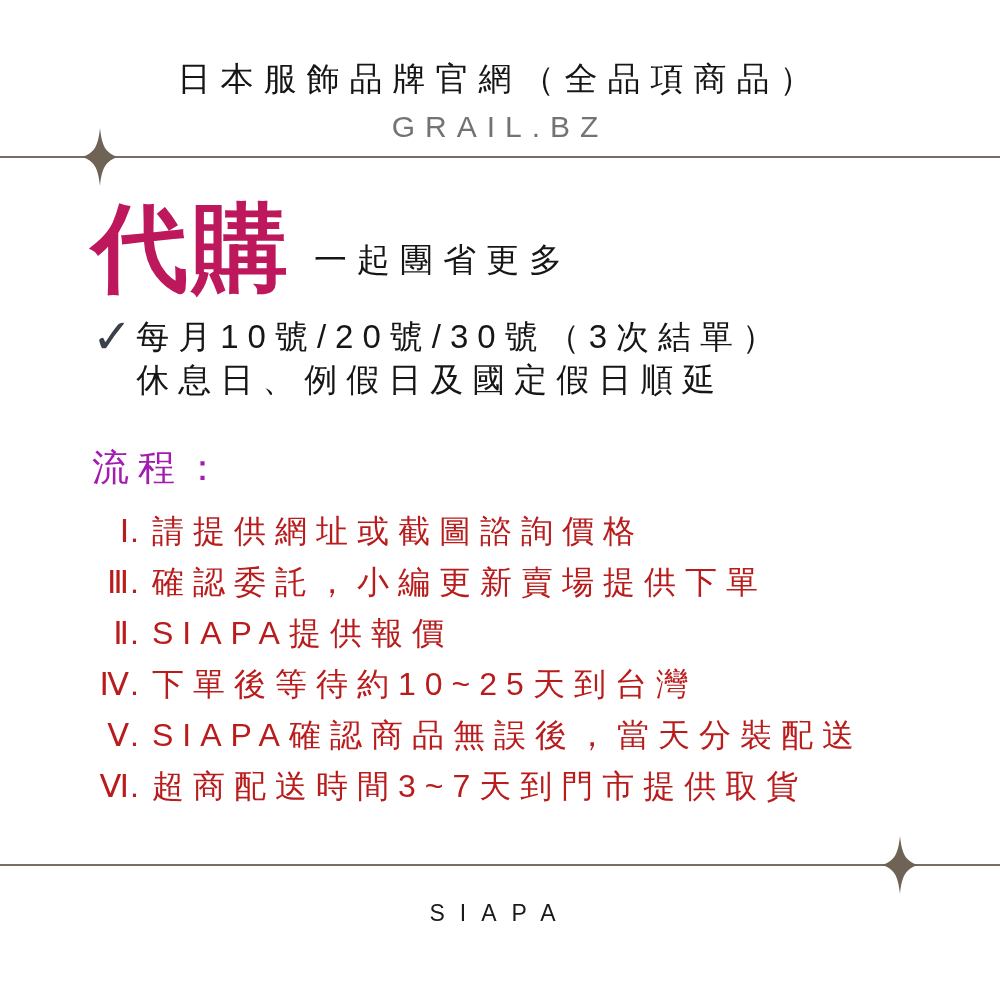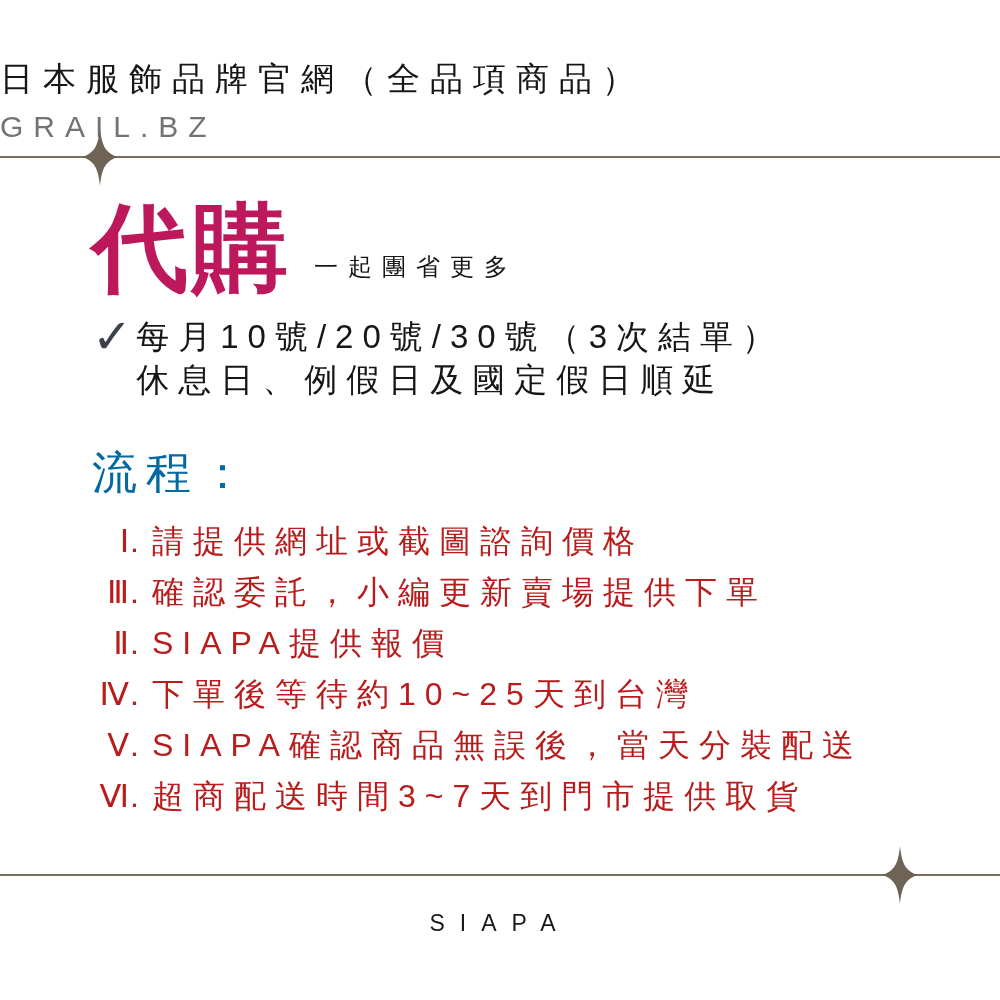--- a/index.html
+++ b/index.html
@@ -12,21 +12,21 @@
   .page {
     position: relative;
     width: 1000px;
     height: 1000px;
     background: #ffffff;
     overflow: hidden;
   }
 
   
   .header {
-    text-align: left;
+    text-align: center;
     padding-top: 58px;
   }
   .header-title {
     font-size: 33px;
     letter-spacing: 10px;
     line-height: 42px;
     color: #161616;
     white-space: nowrap;
   }
   .site-name {
@@ -71,21 +71,21 @@
   }
   .hero-heading {
     font-size: 96px;
     font-weight: 900;
     line-height: 1.05;
     letter-spacing: 4px;
     color: #be185d;
     white-space: nowrap;
   }
   .hero-subheading {
-    font-size: 24px;
+    font-size: 33px;
     letter-spacing: 10px;
     color: #161616;
     margin-left: 22px;
     margin-bottom: 16px;
     white-space: nowrap;
     margin-top: 28px;
   }
 
   .schedule {
     display: flex;
@@ -103,23 +103,23 @@
   .schedule-lines {
     font-size: 33px;
     letter-spacing: 9px;
     line-height: 43px;
     color: #161616;
     white-space: nowrap;
   }
 
   .process-label {
     margin-top: 42px;
-    font-size: 45px;
+    font-size: 37px;
     letter-spacing: 9px;
-    color: #0369a1;
+    color: #a21caf;
   }
   .process-steps { margin-top: 18px; }
   .step {
     font-size: 32px;
     letter-spacing: 9px;
     line-height: 40px;
     margin-bottom: 11px;
     white-space: nowrap;
     color: #b91c1c;
   }

